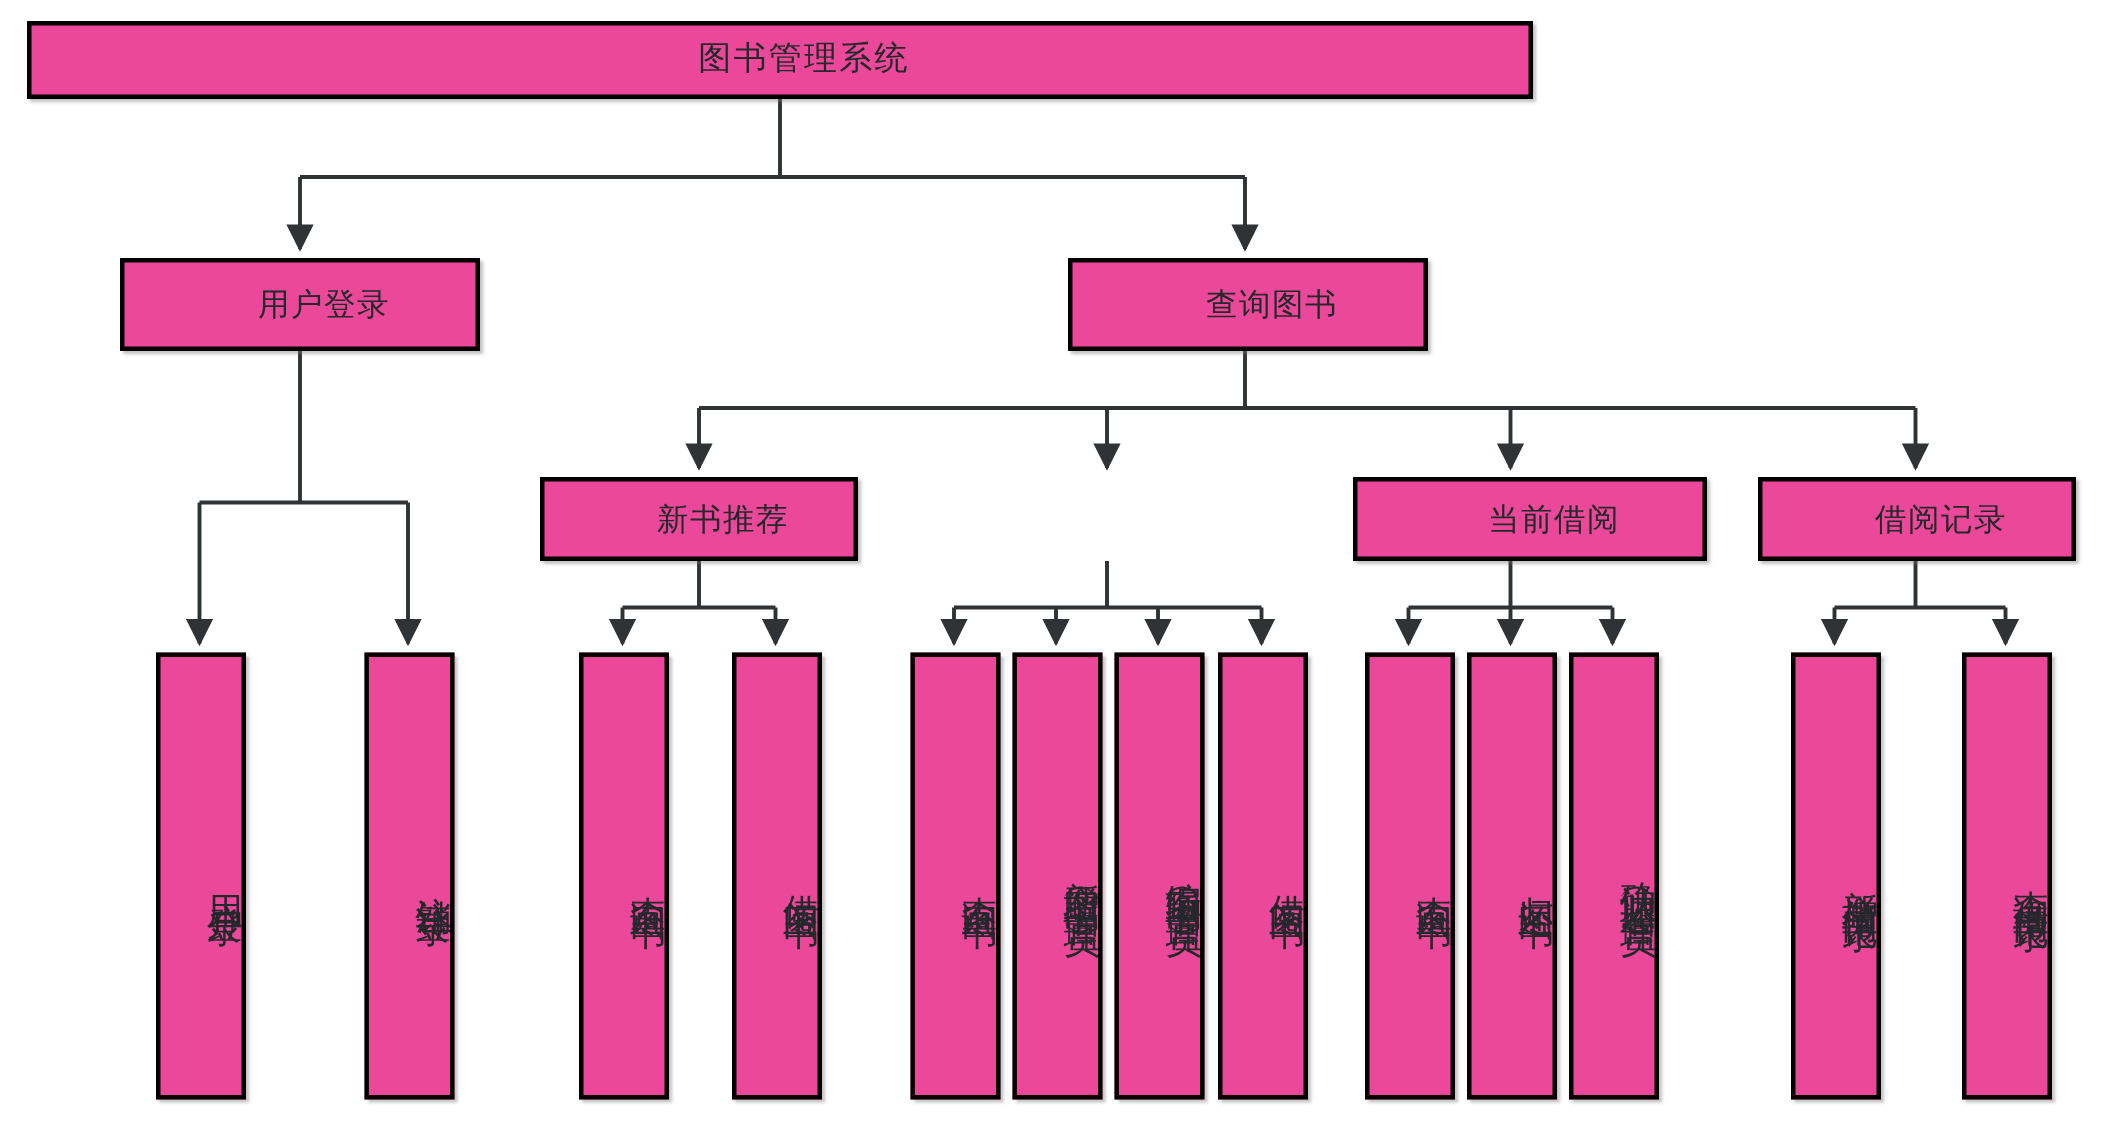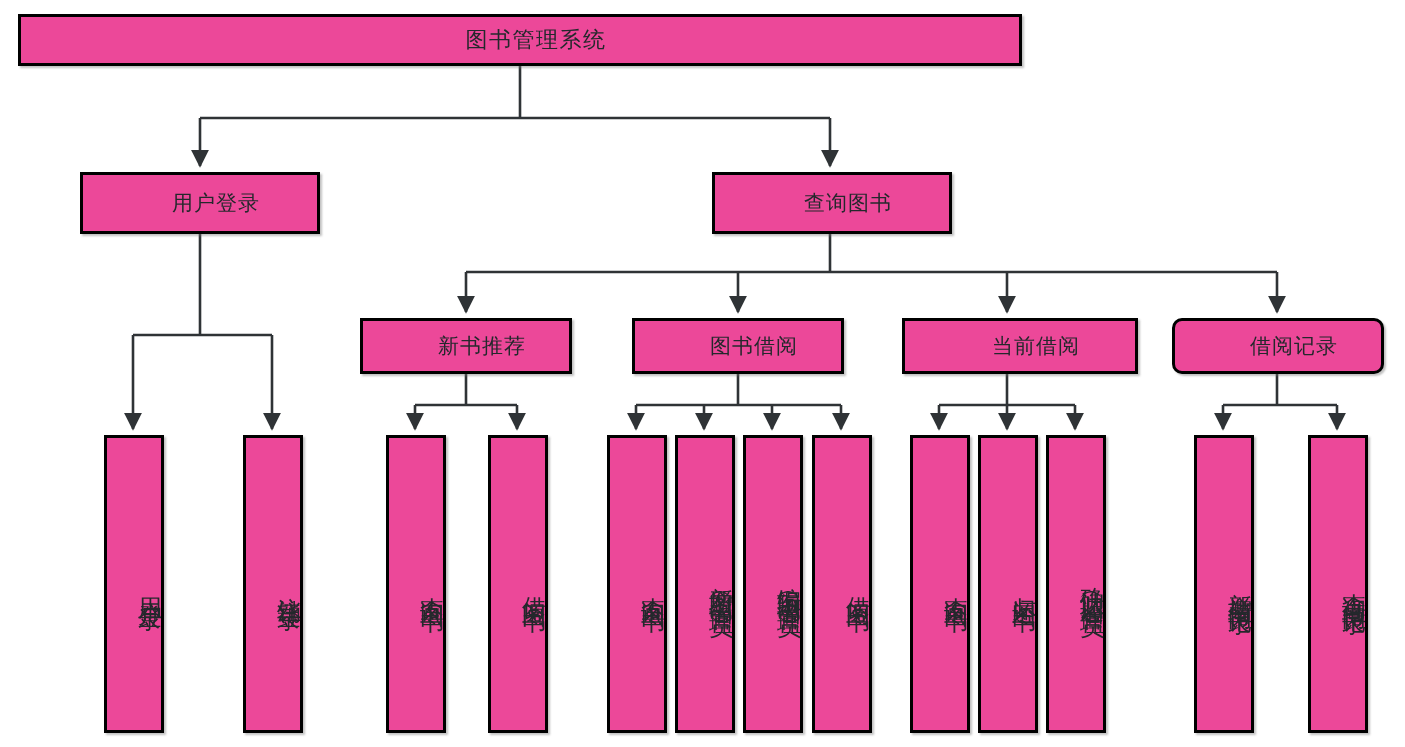--- a/index.html
+++ b/index.html
@@ -146,29 +146,26 @@
   </div>
 
   <div class="node horiz" style="left:712px; top:172px; width:240px; height:62px;">
     <span class="node-label">查询图书</span>
   </div>
 
   <div class="node horiz" style="left:360px; top:318px; width:212px; height:56px;">
     <span class="node-label">新书推荐</span>
   </div>
 
-  <div class="node horiz" style="left:632px; top:318px; width:212px; height:56px;">
-    <span class="node-label">图书借阅</span>
-  </div>
 
   <div class="node horiz" style="left:902px; top:318px; width:236px; height:56px;">
     <span class="node-label">当前借阅</span>
   </div>
 
-  <div class="node horiz" style="left:1172px; top:318px; width:212px; height:56px;border-radius:10px;">
+  <div class="node horiz" style="left:1172px; top:318px; width:212px; height:56px;">
     <span class="node-label">借阅记录</span>
   </div>
 
   <div class="node vert" style="left:104px; top:435px; width:60px; height:298px;">
     <span class="node-label">用户登录</span>
   </div>
 
   <div class="node vert" style="left:243px; top:435px; width:60px; height:298px;">
     <span class="node-label">注销登录</span>
   </div>

